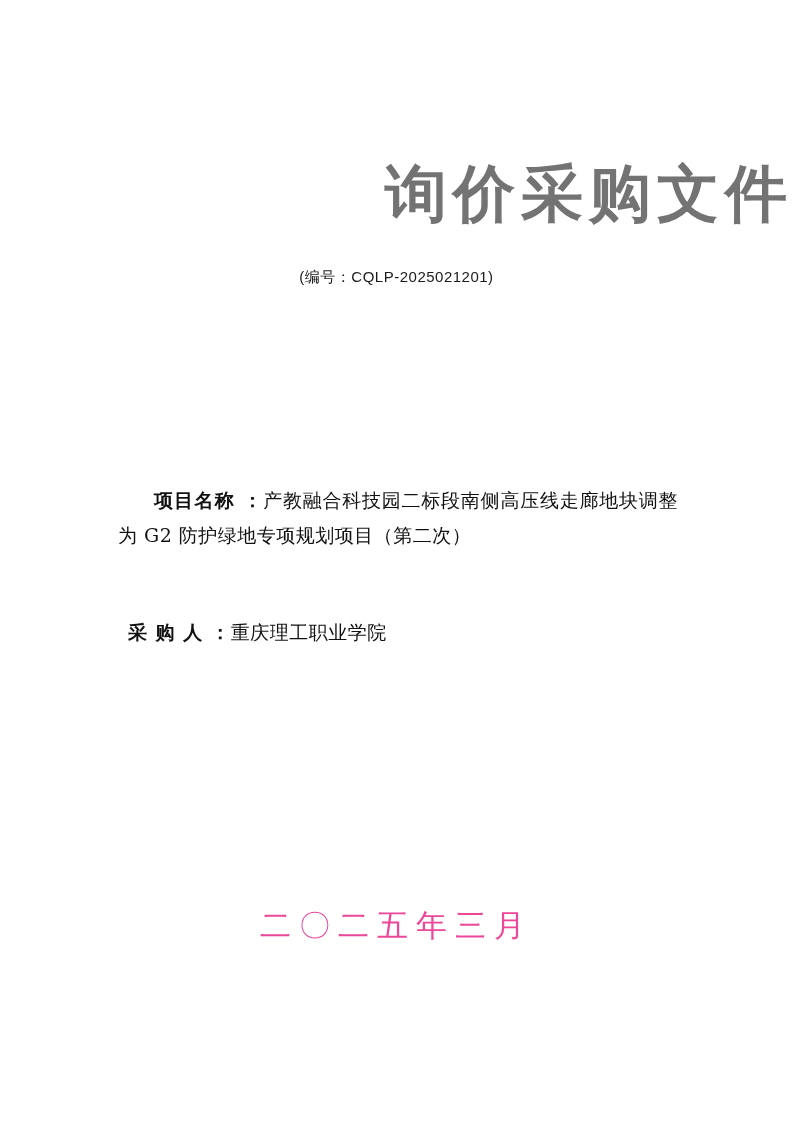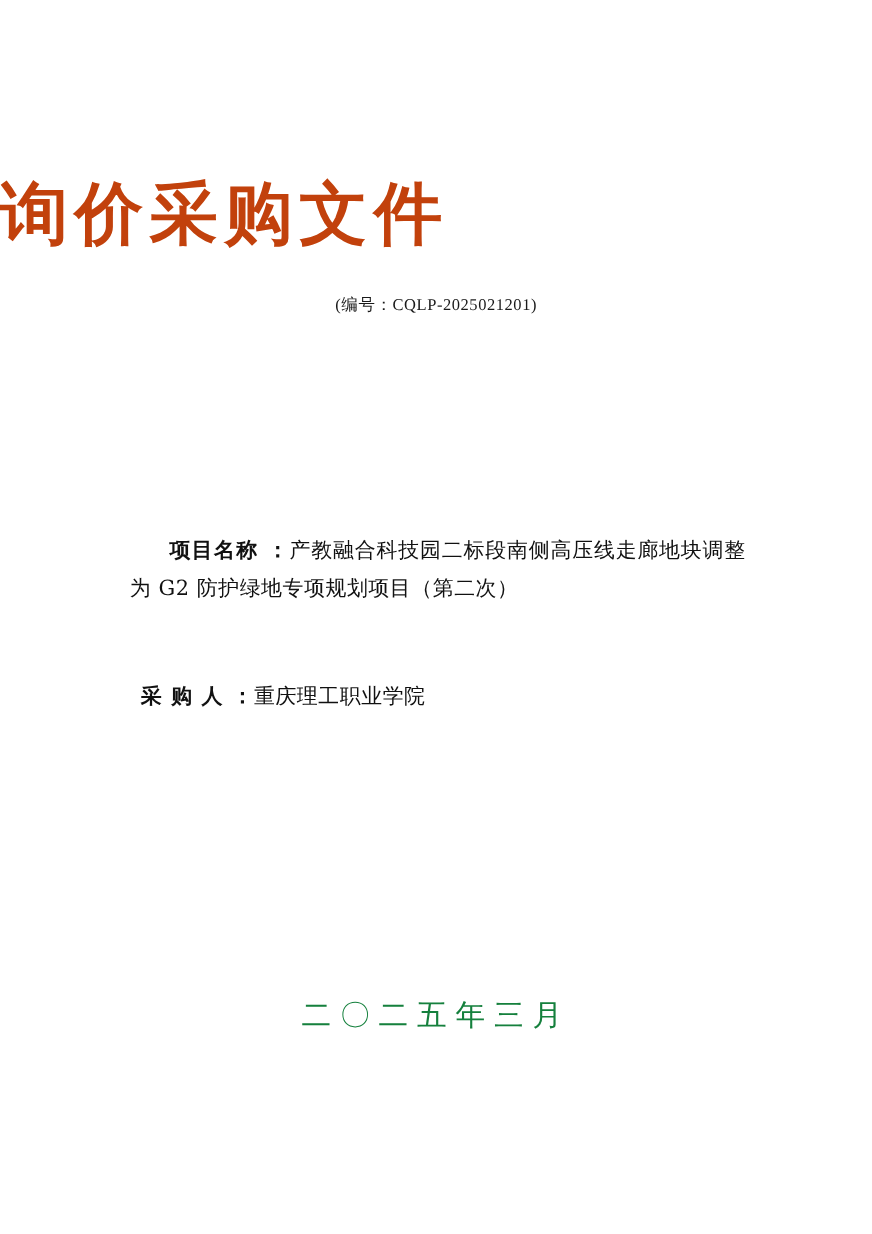--- a/index.html
+++ b/index.html
@@ -16,35 +16,35 @@
     height: 1122px;
     background: #ffffff;
     overflow: hidden;
     box-sizing: border-box;
   }
   .doc-title {
     position: absolute;
     top: 160px;
     left: 0;
     width: 793px;
-    text-align: left;
+    text-align: right;
     font-family: "DejaVu Serif", serif;
     font-weight: bold;
     font-size: 62px;
     letter-spacing: 6px;
-    color: #c2410c;
+    color: #737373;
     line-height: 1.1;
   }
   .doc-number {
     position: absolute;
     top: 268px;
     left: 0;
     width: 793px;
     text-align: center;
-    font-family: Liberation Serif, serif;
+    font-family: Liberation Sans, sans-serif;
     font-size: 15px;
     color: #1a1a1a;
     letter-spacing: 0.5px;
   }
   .project-block {
     position: absolute;
     top: 483px;
     left: 118px;
     width: 560px;
     font-family: "DejaVu Serif", serif;
@@ -79,23 +79,23 @@
   }
   #row-buyer { top: 620px; }
   #row-owner { top: 673px; }
   .doc-date {
     position: absolute;
     top: 905px;
     left: 0;
     width: 793px;
     text-align: center;
     font-family: "DejaVu Serif", serif;
-    font-size: 27px;
+    font-size: 31px;
     letter-spacing: 8px;
-    color: #15803d;
+    color: #ec4899;
   }
 </style>
 </head>
 <body>
 
 <div class="page">
 
   <div class="doc-title">询价采购文件</div>
 
   <div class="doc-number">(编号：CQLP-2025021201)</div>

